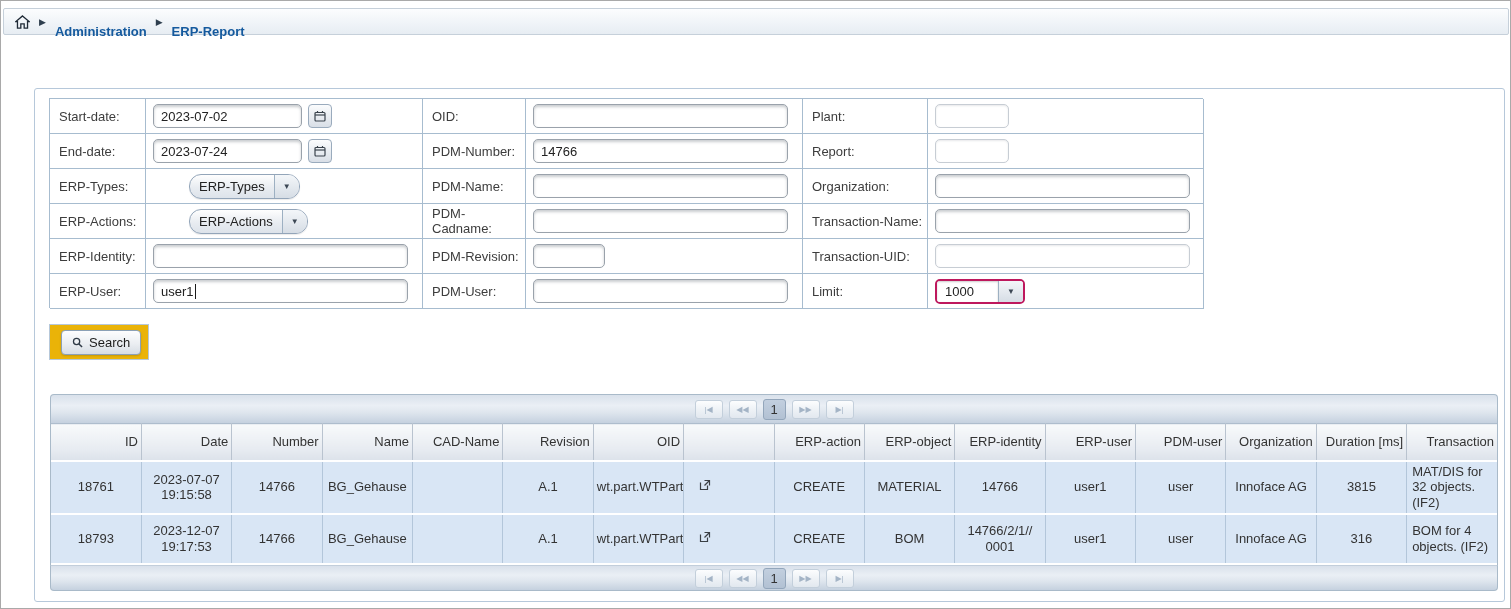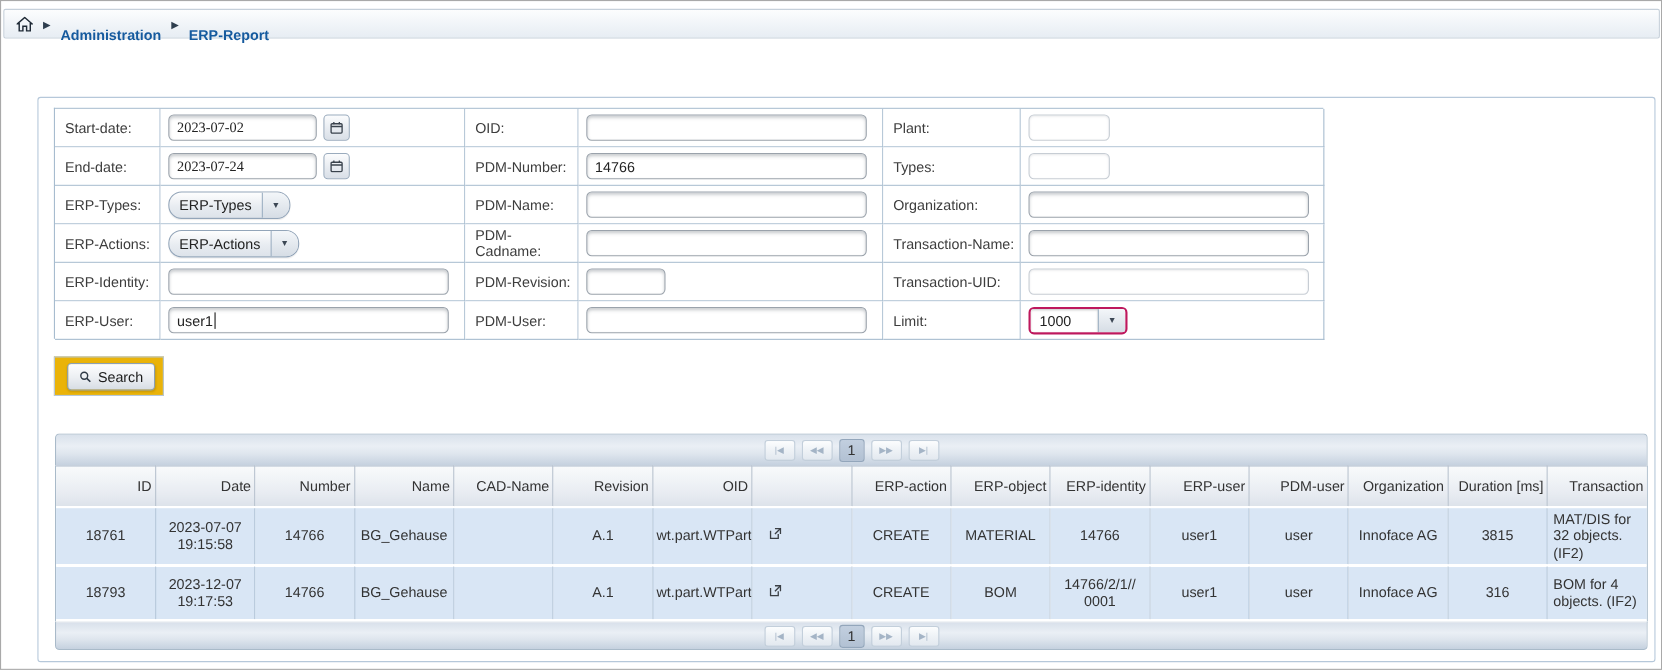--- a/index.html
+++ b/index.html
@@ -26,35 +26,35 @@
     grid-auto-rows:35px; border-top:1px solid #a7bccf; border-left:1px solid #a7bccf; }
   .cell { border-right:1px solid #a7bccf; border-bottom:1px solid #a7bccf;
     display:flex; align-items:center; background:#fff; }
   .cell.lbl { padding-left:9px; color:#3d3d3d; }
   .cell.fld { padding-left:7px; }
 
   .tinput { height:24px; border:1px solid #9aa2ab; border-radius:5px; background:#fff;
     box-shadow:inset 0 2px 3px rgba(90,100,110,.33); padding:0 7px; font-size:13px;
     color:#222; font-family:inherit; outline:none; }
   .tinput.wide { width:255px; }
-  .tinput.date { width:135px;font-family:Liberation Serif, serif; }
+  .tinput.date { width:149px; }
   .tinput.small { width:72px; }
   .tinput.light { border-color:#c7cdd4; box-shadow:inset 0 1px 2px rgba(120,130,140,.18); }
   .tinput.xsmall { width:74px; }
   .fld-rel { position:relative; display:inline-flex; align-items:center; }
   .caret { position:absolute; left:42px; top:5px; width:1px; height:15px; background:#1a1a1a; }
 
   .icon-btn { width:24px; height:24px; margin-left:6px; border:1px solid #9aabbd; border-radius:4px;
     background:linear-gradient(180deg,#fbfcfd 0%,#e9edf2 50%,#d9dfe7 100%);
     display:inline-flex; align-items:center; justify-content:center; cursor:pointer; }
 
   .menu-btn { height:25px; display:inline-flex; align-items:stretch; cursor:pointer;
     border:1px solid #93a5b9; border-radius:12px; overflow:hidden;
     background:linear-gradient(180deg,#fefefe 0%,#e8ecf1 55%,#dde3ea 100%);
-    box-shadow:0 1px 1px rgba(0,0,0,.08); }
+    box-shadow:0 1px 1px rgba(0,0,0,.08);margin-left:36px; }
   .menu-btn .mlabel { display:flex; align-items:center; padding:0 9px; color:#222; }
   .menu-btn .marrow, .combo .marrow { display:flex; align-items:center; padding:0 8px;
     border-left:1px solid #9db0c2; font-size:8px; color:#3c4754;
     background:linear-gradient(180deg,#f3f6f9 0%,#d6dde5 100%); }
 
   .combo { height:25px; display:inline-flex; align-items:stretch; cursor:pointer;
     border:2px solid #be185d; border-radius:5px; overflow:hidden;justify-content:center; }
   .combo .cval { width:61px; background:#fff; display:flex; align-items:center; padding:0 8px;
     box-shadow:inset 0 1px 2px rgba(0,0,0,.2); color:#222; }
 
@@ -151,21 +151,21 @@
             <line x1="1" y1="5" x2="11" y2="5" stroke="#3a434d" stroke-width="1.2"></line>
             <line x1="3.5" y1="1" x2="3.5" y2="3" stroke="#3a434d" stroke-width="1.2"></line>
             <line x1="8.5" y1="1" x2="8.5" y2="3" stroke="#3a434d" stroke-width="1.2"></line>
           </svg>
         </span>
       </div>
       <div class="cell lbl">PDM-Number:</div>
       <div class="cell fld">
         <input class="tinput wide" value="14766" style="">
       </div>
-      <div class="cell lbl">Types:</div>
+      <div class="cell lbl">Report:</div>
       <div class="cell fld">
         <input class="tinput xsmall light" value="" style="">
       </div>
 
       <div class="cell lbl">ERP-Types:</div>
       <div class="cell fld">
         <span class="menu-btn">
           <span class="mlabel">ERP-Types</span>
           <span class="marrow">▼</span>
         </span>

